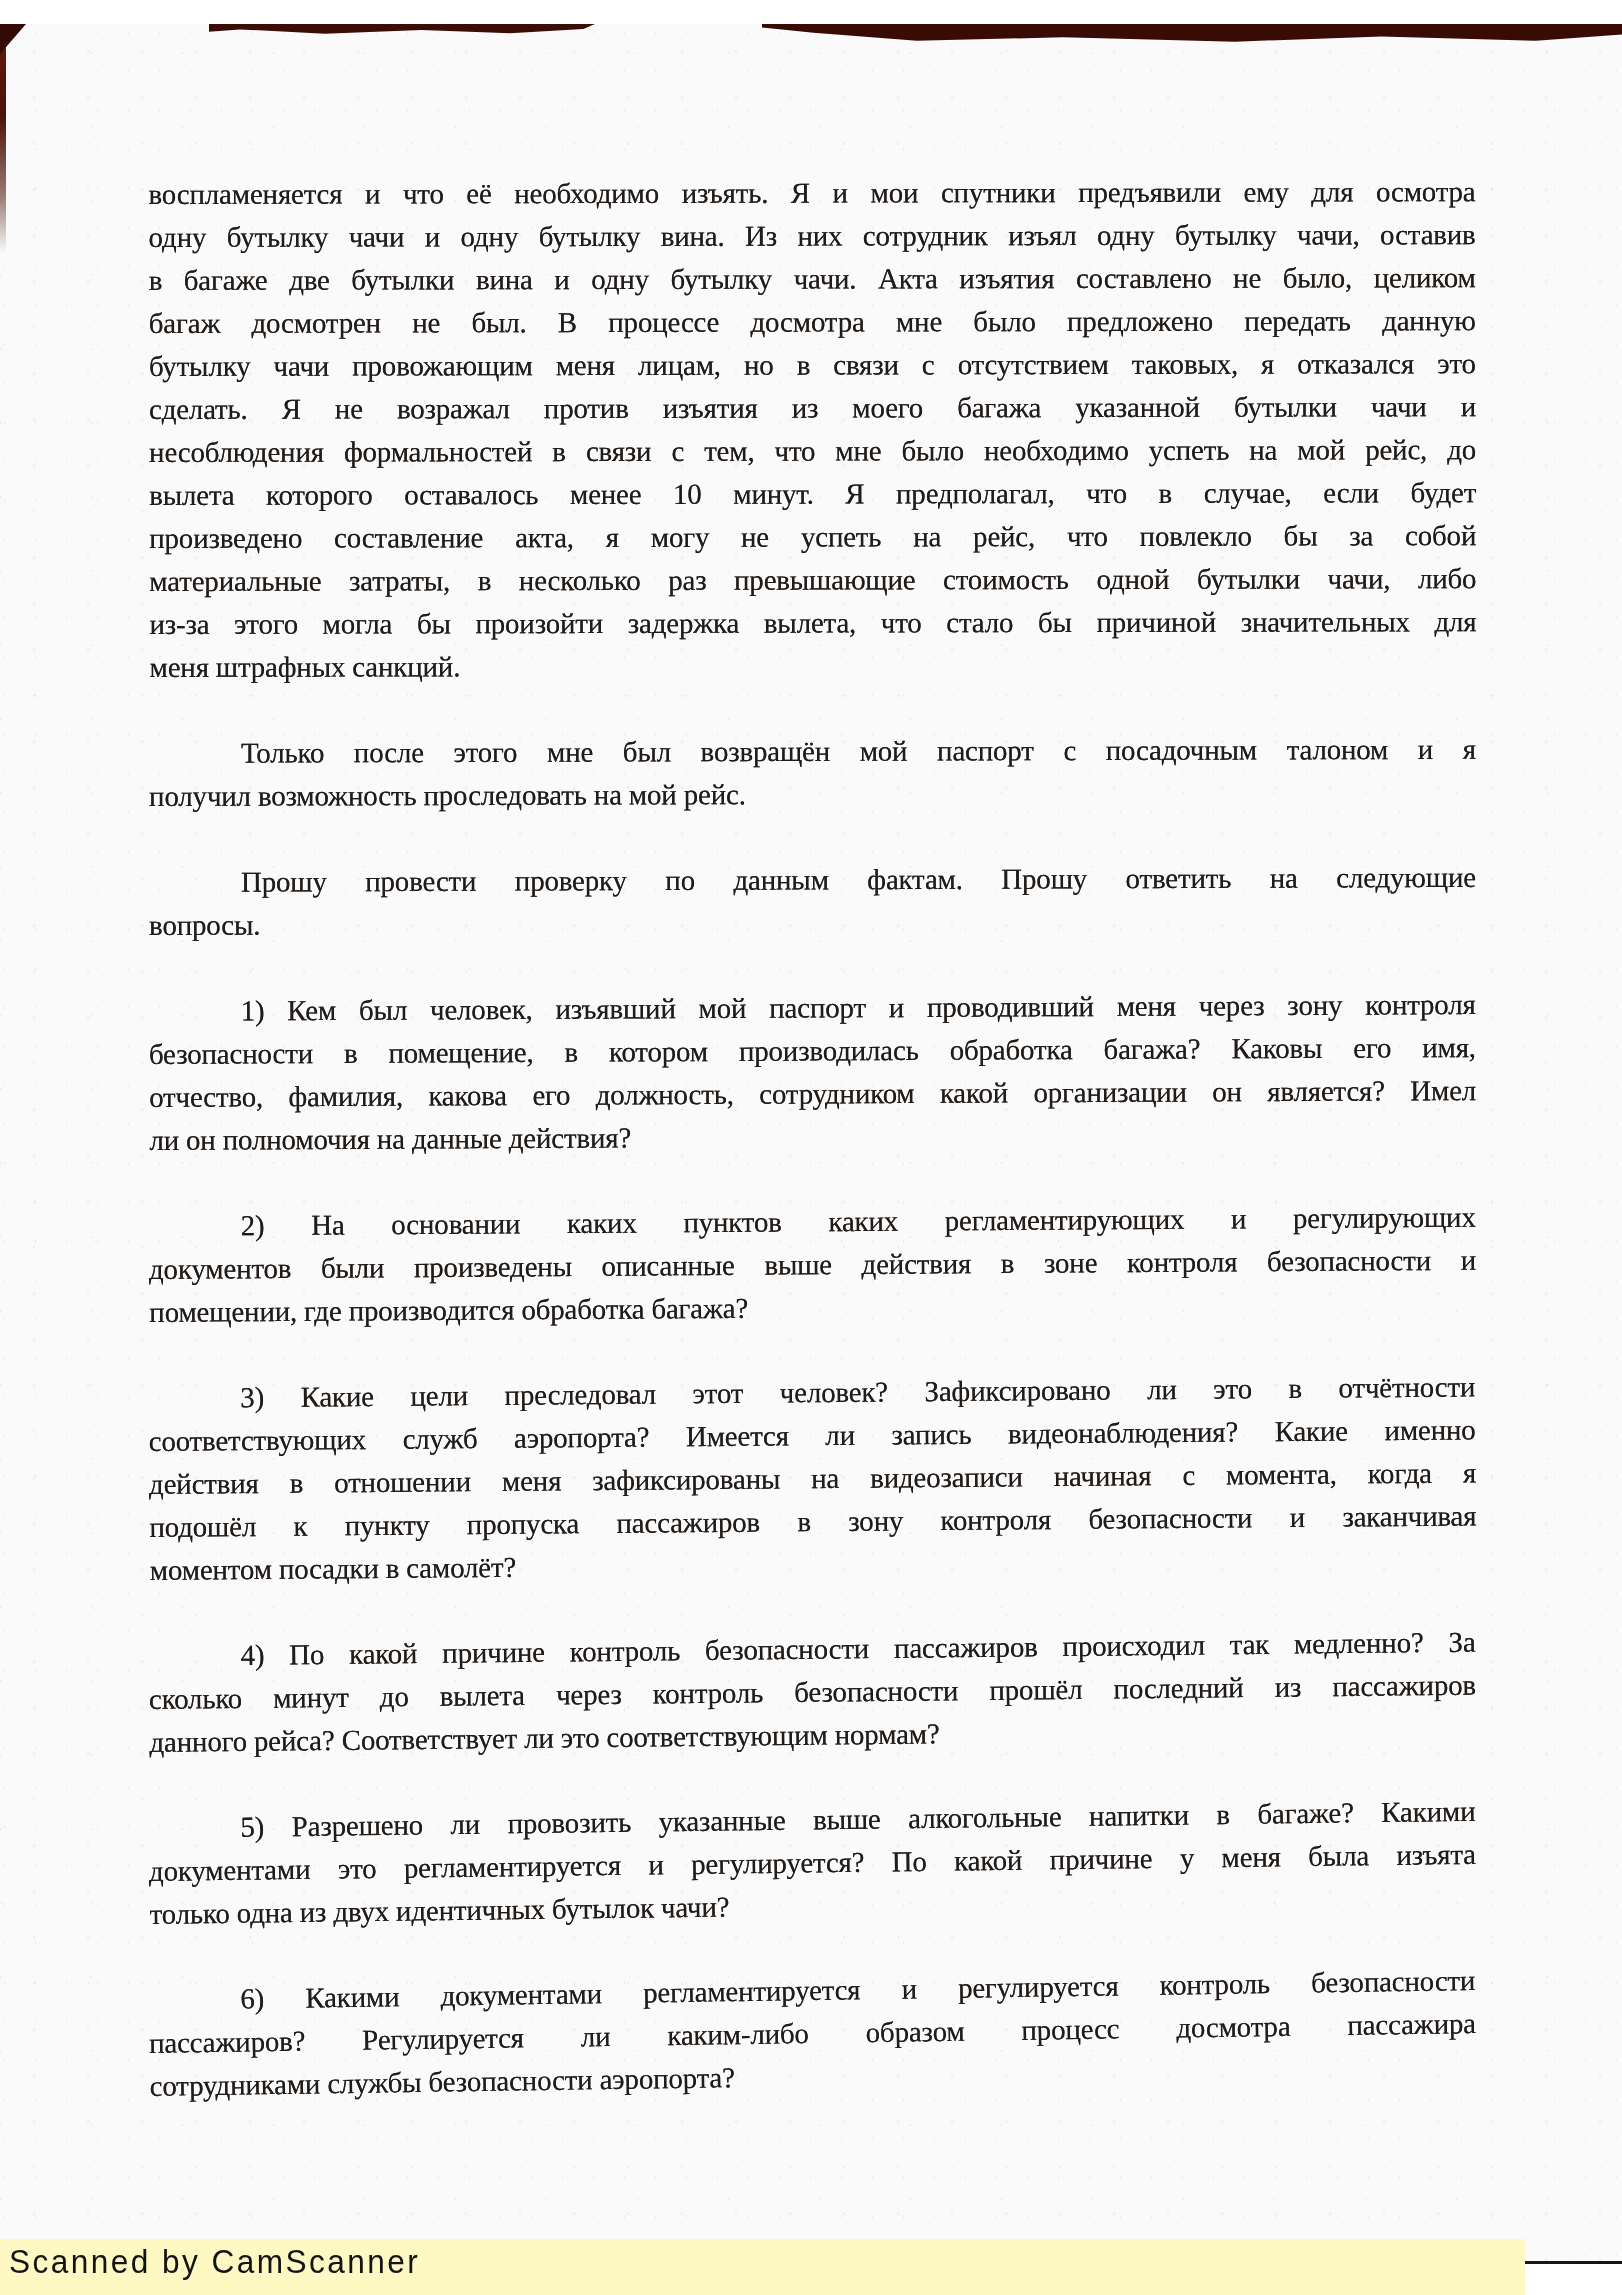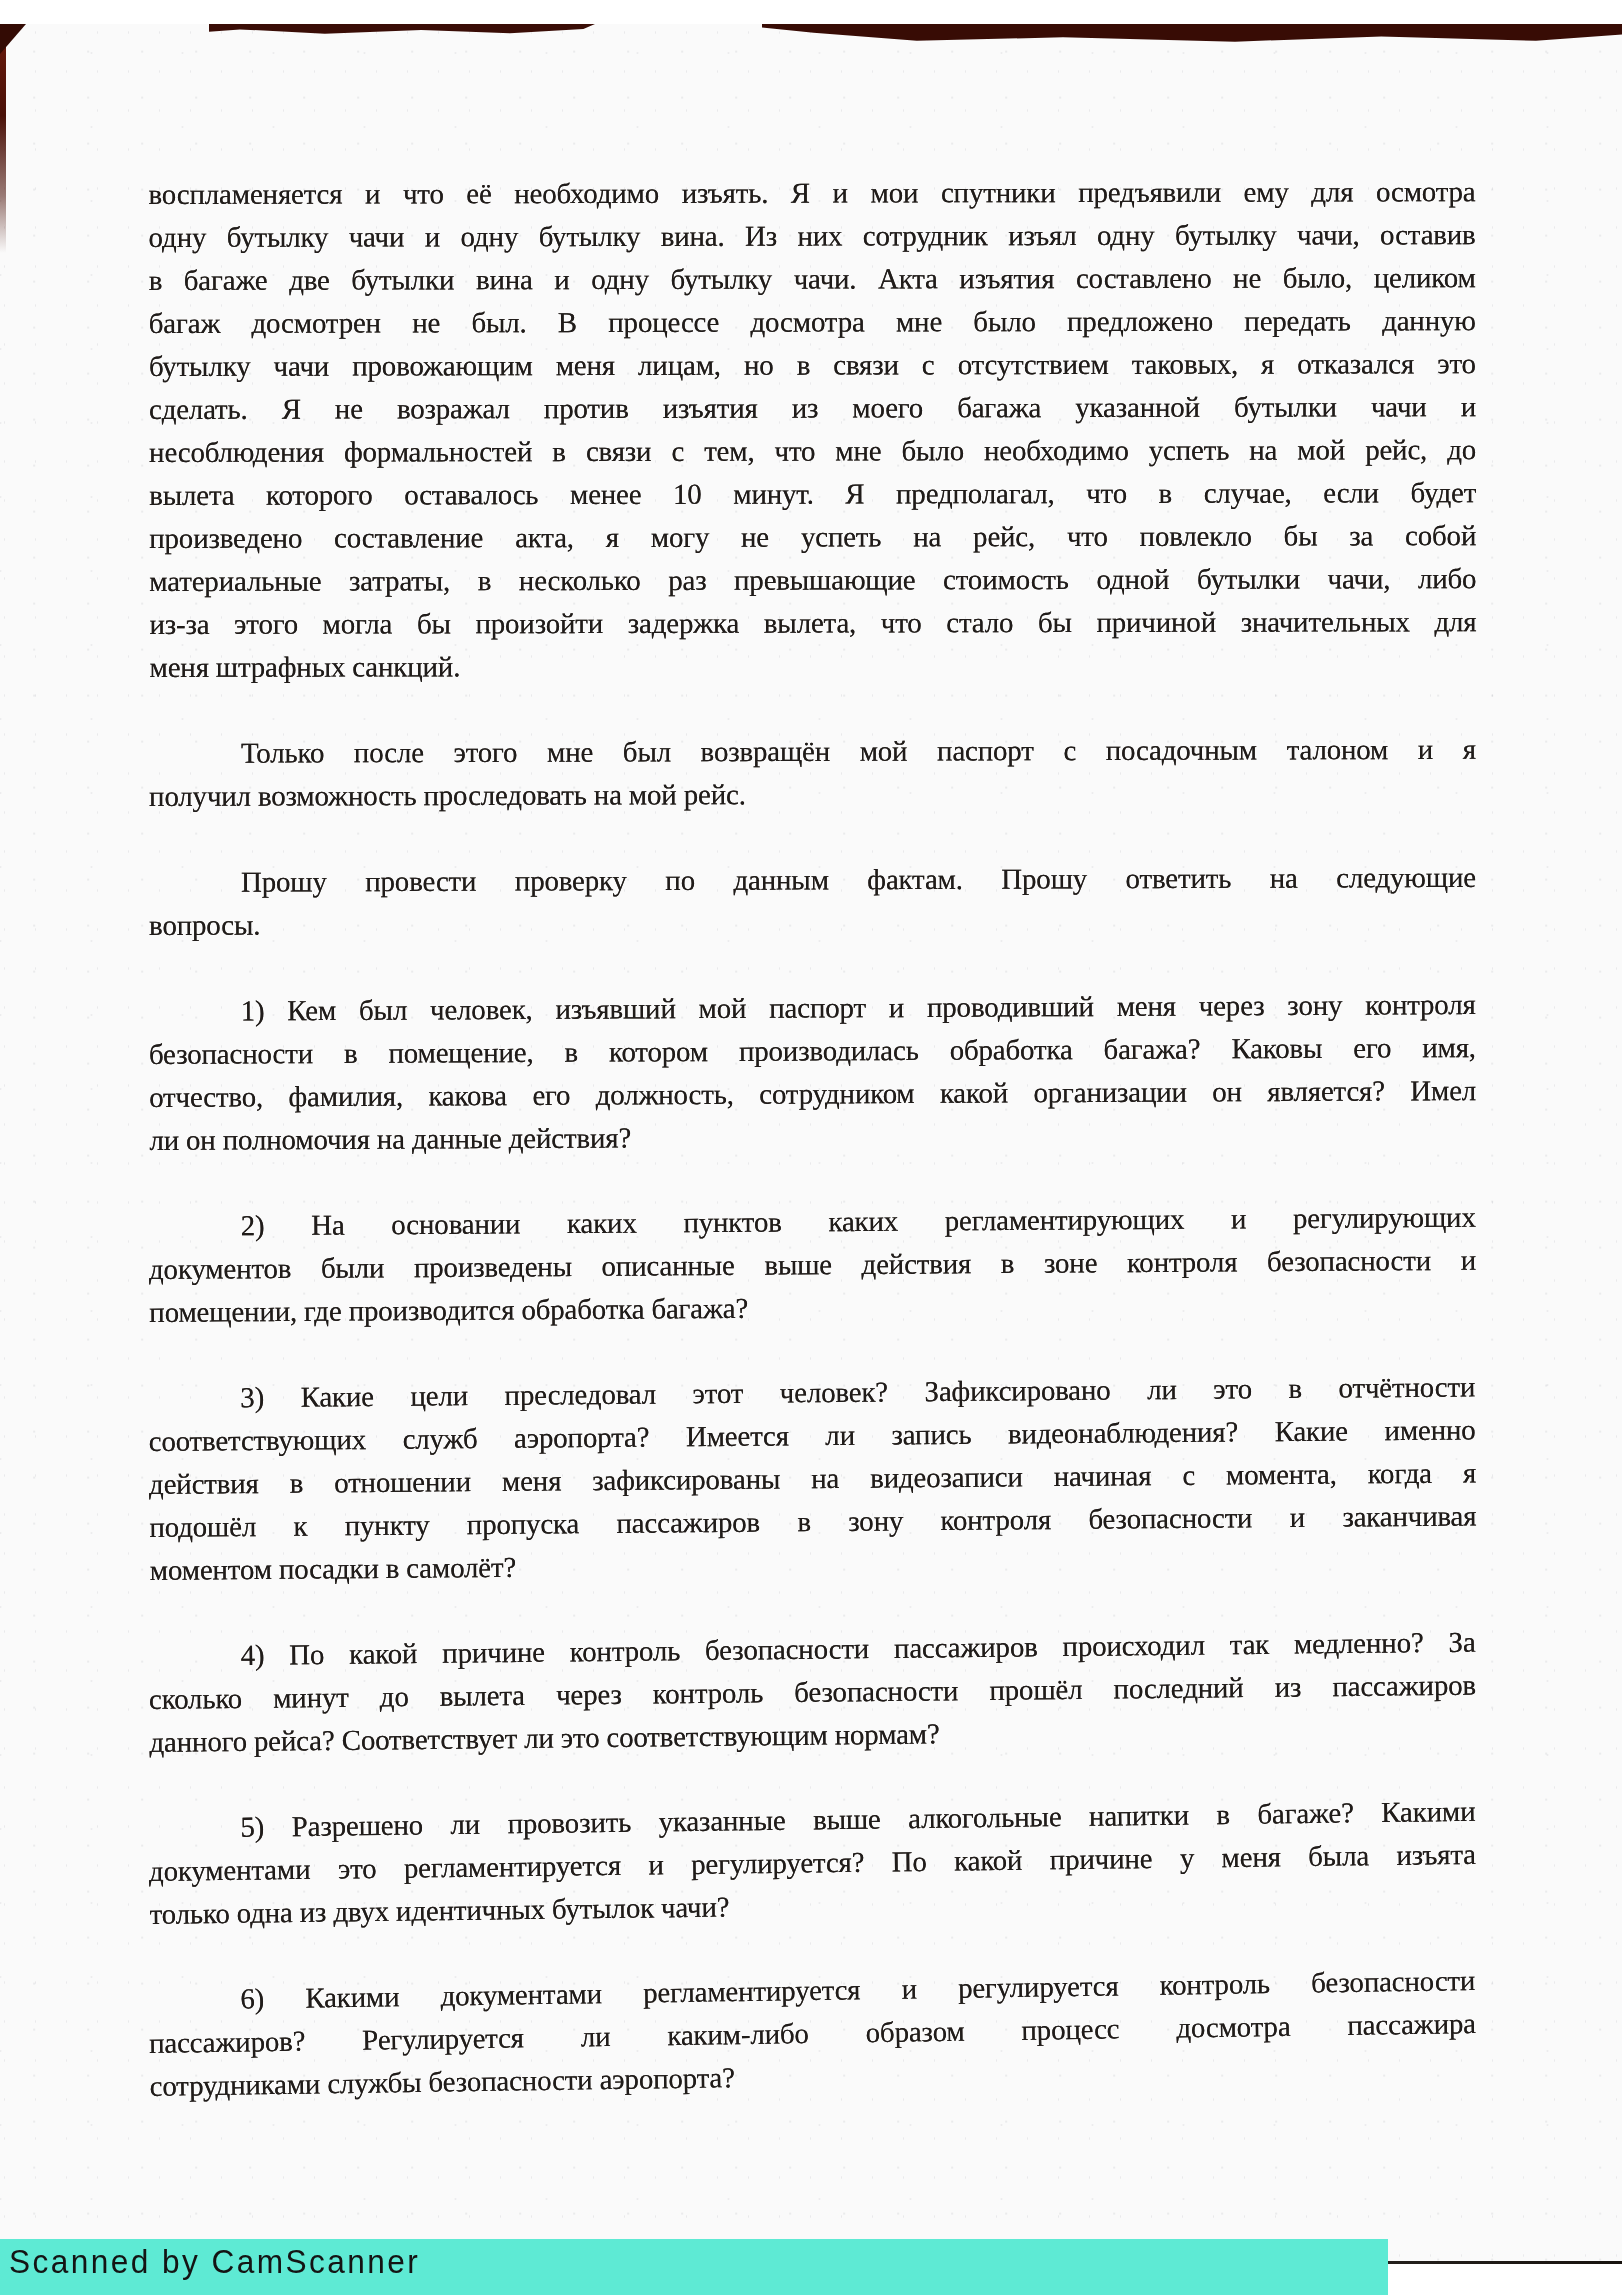--- a/index.html
+++ b/index.html
@@ -47,21 +47,21 @@
   .tilt-0{transform:rotate(-0.12deg);}
   .tilt-1{transform:rotate(-0.18deg);}
   .tilt-2{transform:rotate(-0.22deg);}
   .tilt-3{transform:rotate(-0.30deg);}
   .tilt-4{transform:rotate(-0.40deg);}
   .tilt-5{transform:rotate(-0.50deg);}
   .tilt-6{transform:rotate(-0.62deg);}
   .tilt-7{transform:rotate(-0.74deg);}
   .tilt-8{transform:rotate(-0.86deg);}
   
-  .footer{position:absolute;left:0;top:2239px;width:1388px;height:56px;background:#5eead4;}
+  .footer{position:absolute;left:0;top:2239px;width:1525px;height:56px;background:#fef9c3;}
   .footer span{
     position:absolute;left:9.2px;top:2.6px;display:inline-block;
     font-family:"Liberation Sans","DejaVu Sans",sans-serif;
     font-size:34px;line-height:39px;color:#141414;letter-spacing:2.6px;
     transform:scaleX(0.93);transform-origin:0 0;
   }
 </style>
 </head>
 <body>
 

